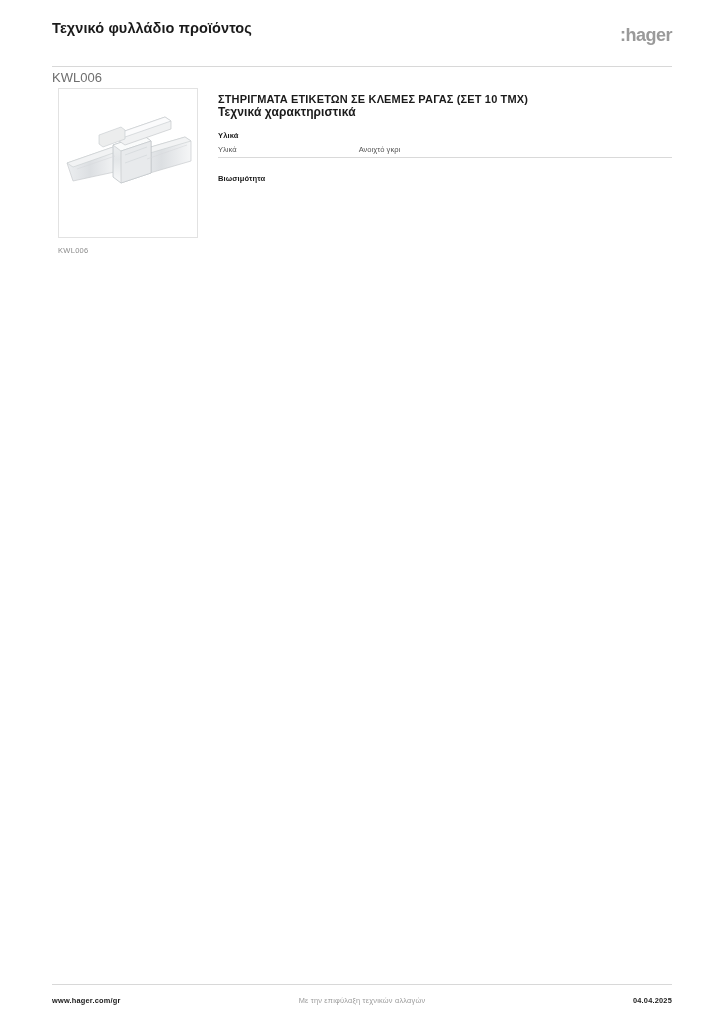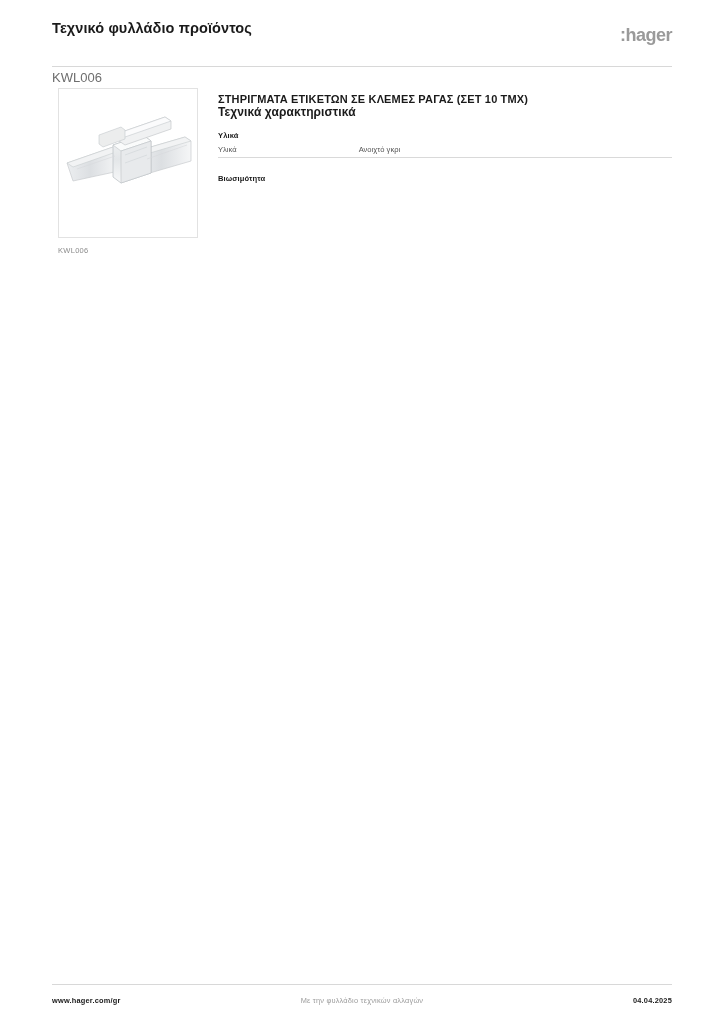--- a/index.html
+++ b/index.html
@@ -243,17 +243,17 @@
     </div>
 
     <div class="group-block">
       <div class="group-title">Βιωσιμότητα</div>
     </div>
   </div>
 
   <div class="footer-rule"></div>
   <div class="footer">
     <div class="footer-left">www.hager.com/gr</div>
-    <div class="footer-center">Με την φυλλάδιο τεχνικών αλλαγών</div>
+    <div class="footer-center">Με την επιφύλαξη τεχνικών αλλαγών</div>
     <div class="footer-right">04.04.2025</div>
   </div>
 
 </div>
 
 </body></html>

